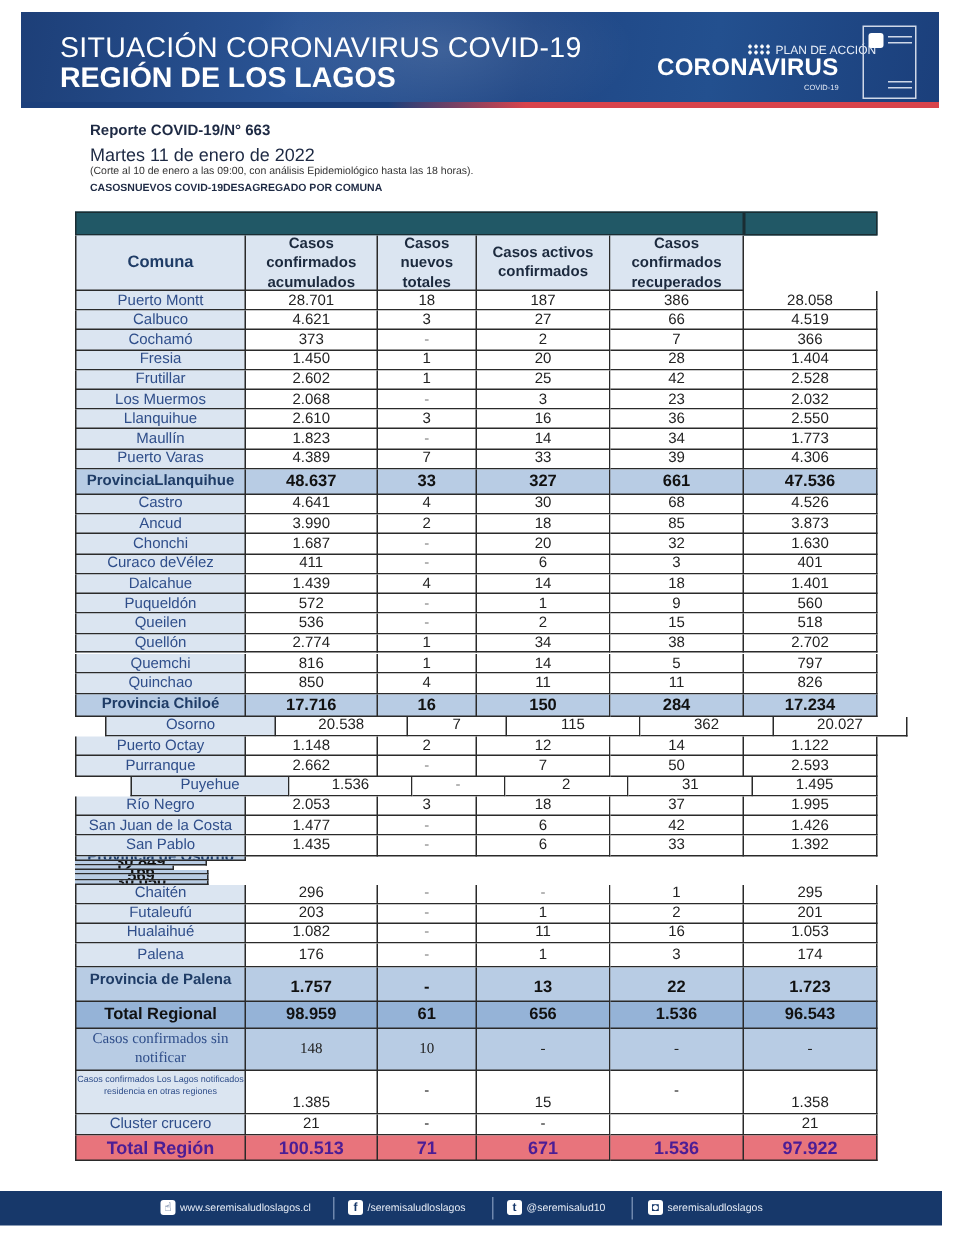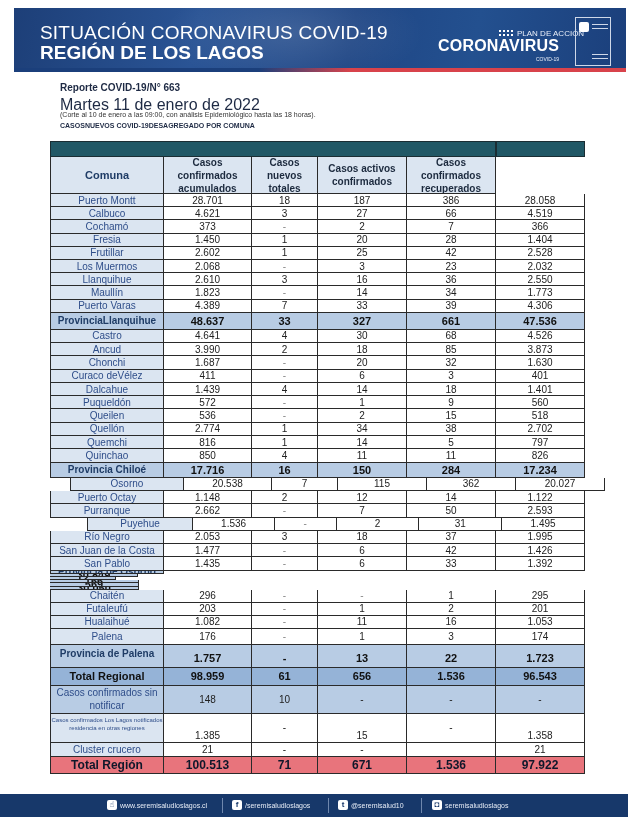--- a/index.html
+++ b/index.html
@@ -23,21 +23,21 @@
   .banner .plan .dots { display:inline-block; width: 16px; height: 8px; margin-right: 3px;
     background: radial-gradient(circle, #fff 1px, transparent 1.3px) 0 0/4px 4px; vertical-align: -1px; }
   .banner .corona { position: absolute; left: 424px; top: 29px; color: #fff; font-size: 16px; font-weight: bold; letter-spacing: 0.2px; }
   .banner .covid { position: absolute; left: 522px; top: 48px; color: #e8eef8; font-size: 5px; }
   .banner .gob { position: absolute; left: 561px; top: 9px; width: 36px; height: 49px; border: 1px solid #cfd8e8; }
   .banner .gob .emblem { position: absolute; left: 3px; top: 4px; width: 10px; height: 10px; background: #fff; border-radius: 2px; }
   .banner .gob .line { position: absolute; left: 16px; width: 16px; height: 1px; background: #cfd8e8; }
 
   .meta { position: absolute; left: 60px; }
   .meta.r1 { top: 82px; font-size: 10px; font-weight: bold; color: #1e2a44; }
-  .meta.r2 { top: 96px; font-size: 16px; color: #1e2a44; }
+  .meta.r2 { top: 96px; font-size: 12px; color: #1e2a44; }
   .meta.r3 { top: 111px; font-size: 7px; color: #333; }
   .meta.r4 { top: 122px; font-size: 7px; font-weight: bold; color: #1e2a44; }
 
   .tbl { position: absolute; left: 50px; top: 141px; width: 535px; }
   .topband { display: flex; height: 16px; }
   .topband div { background: #215866; border: 1px solid #1a2d33; }
   .row { display: flex; width: 535px; }
   .cell { border-right: 1px solid #2a2a2a; border-bottom: 1px solid #2a2a2a; display: flex;
           align-items: center; justify-content: center; text-align: center; font-size: 10px; color: #222; overflow: hidden; white-space: nowrap; }
   .cell:first-child { border-left: 1px solid #2a2a2a; }
@@ -54,21 +54,21 @@
   .prov.palena .cell:not(.c0) { align-items: flex-end; padding-bottom: 3px; }
   .treg .cell { background: #95b3d7; font-weight: bold; font-size: 11px; color: #111; }
   .treg .c0 { color: #111; }
   .sinnot .cell { background: #b8cce4; font-size: 10px; }
   .sinnot .c0 { color: #2f4e8a; white-space: normal; line-height: 13px; font-size: 10px; }
   .otras .cell { background: #fff; align-items: flex-end; padding-bottom: 1px; }
   .otras .c0 { background: #dbe5f1; color: #2f4e8a; white-space: normal; font-size: 6px; line-height: 8px; align-items: flex-start; padding-top: 2px; }
   .otras .mid { align-items: center; }
   .cluster .c0 { background: #dbe5f1; color: #2f4e8a; font-size: 10px; }
   .cluster .cell:not(.c0) { background: #fff; }
-  .total .cell { background: #e8747c; font-weight: bold; font-size: 12px; color: #0f172a; }
+  .total .cell { background: #e8747c; font-weight: bold; font-size: 12px; color: #4c1d95; }
 
   .footer { position: absolute; left: 0; top: 794px; width: 628px; height: 23px; background: #17386a; }
   .footer .item { position: absolute; top: 6px; display: flex; align-items: center; color: #e6ecf6; font-size: 7px; }
   .footer .ico { width: 10px; height: 10px; background: #fff; border-radius: 2px; margin-right: 3px;
                  color: #17386a; font-size: 8px; font-weight: bold; line-height: 10px; text-align: center; }
   .footer .sep { position: absolute; top: 4px; width: 1px; height: 15px; background: #6f87ad; }
 </style>
 </head>
 <body>
 
@@ -239,21 +239,21 @@
         <div class="cell c5">560</div>
       </div>
       <div class="row comuna" style="height: 13.3px;">
         <div class="cell c0">Queilen</div>
         <div class="cell c1">536</div>
         <div class="cell c2 dash">-</div>
         <div class="cell c3">2</div>
         <div class="cell c4">15</div>
         <div class="cell c5">518</div>
       </div>
-      <div class="row comuna" style="height: 13.3px;">
+      <div class="row comuna" style="height: 13.3px; align-items: center;">
         <div class="cell c0">Quellón</div>
         <div class="cell c1">2.774</div>
         <div class="cell c2">1</div>
         <div class="cell c3">34</div>
         <div class="cell c4">38</div>
         <div class="cell c5">2.702</div>
       </div>
       <div class="row comuna" style="height: 13.3px;">
         <div class="cell c0">Quemchi</div>
         <div class="cell c1">816</div>
@@ -397,21 +397,21 @@
       <div class="row treg" style="height: 18px;">
         <div class="cell c0">Total Regional</div>
         <div class="cell c1">98.959</div>
         <div class="cell c2">61</div>
         <div class="cell c3">656</div>
         <div class="cell c4">1.536</div>
         <div class="cell c5">96.543</div>
       </div>
     </div>
   <div id="r-sinnot">
-      <div class="row sinnot" style="height: 28px;">
+      <div class="row sinnot" style="height: 28px; font-family: Liberation Serif, serif;">
         <div class="cell c0">Casos confirmados sin notificar</div>
         <div class="cell c1">148</div>
         <div class="cell c2">10</div>
         <div class="cell c3">-</div>
         <div class="cell c4">-</div>
         <div class="cell c5">-</div>
       </div>
     </div>
   <div id="r-otras">
       <div class="row otras" style="height: 29px;">

